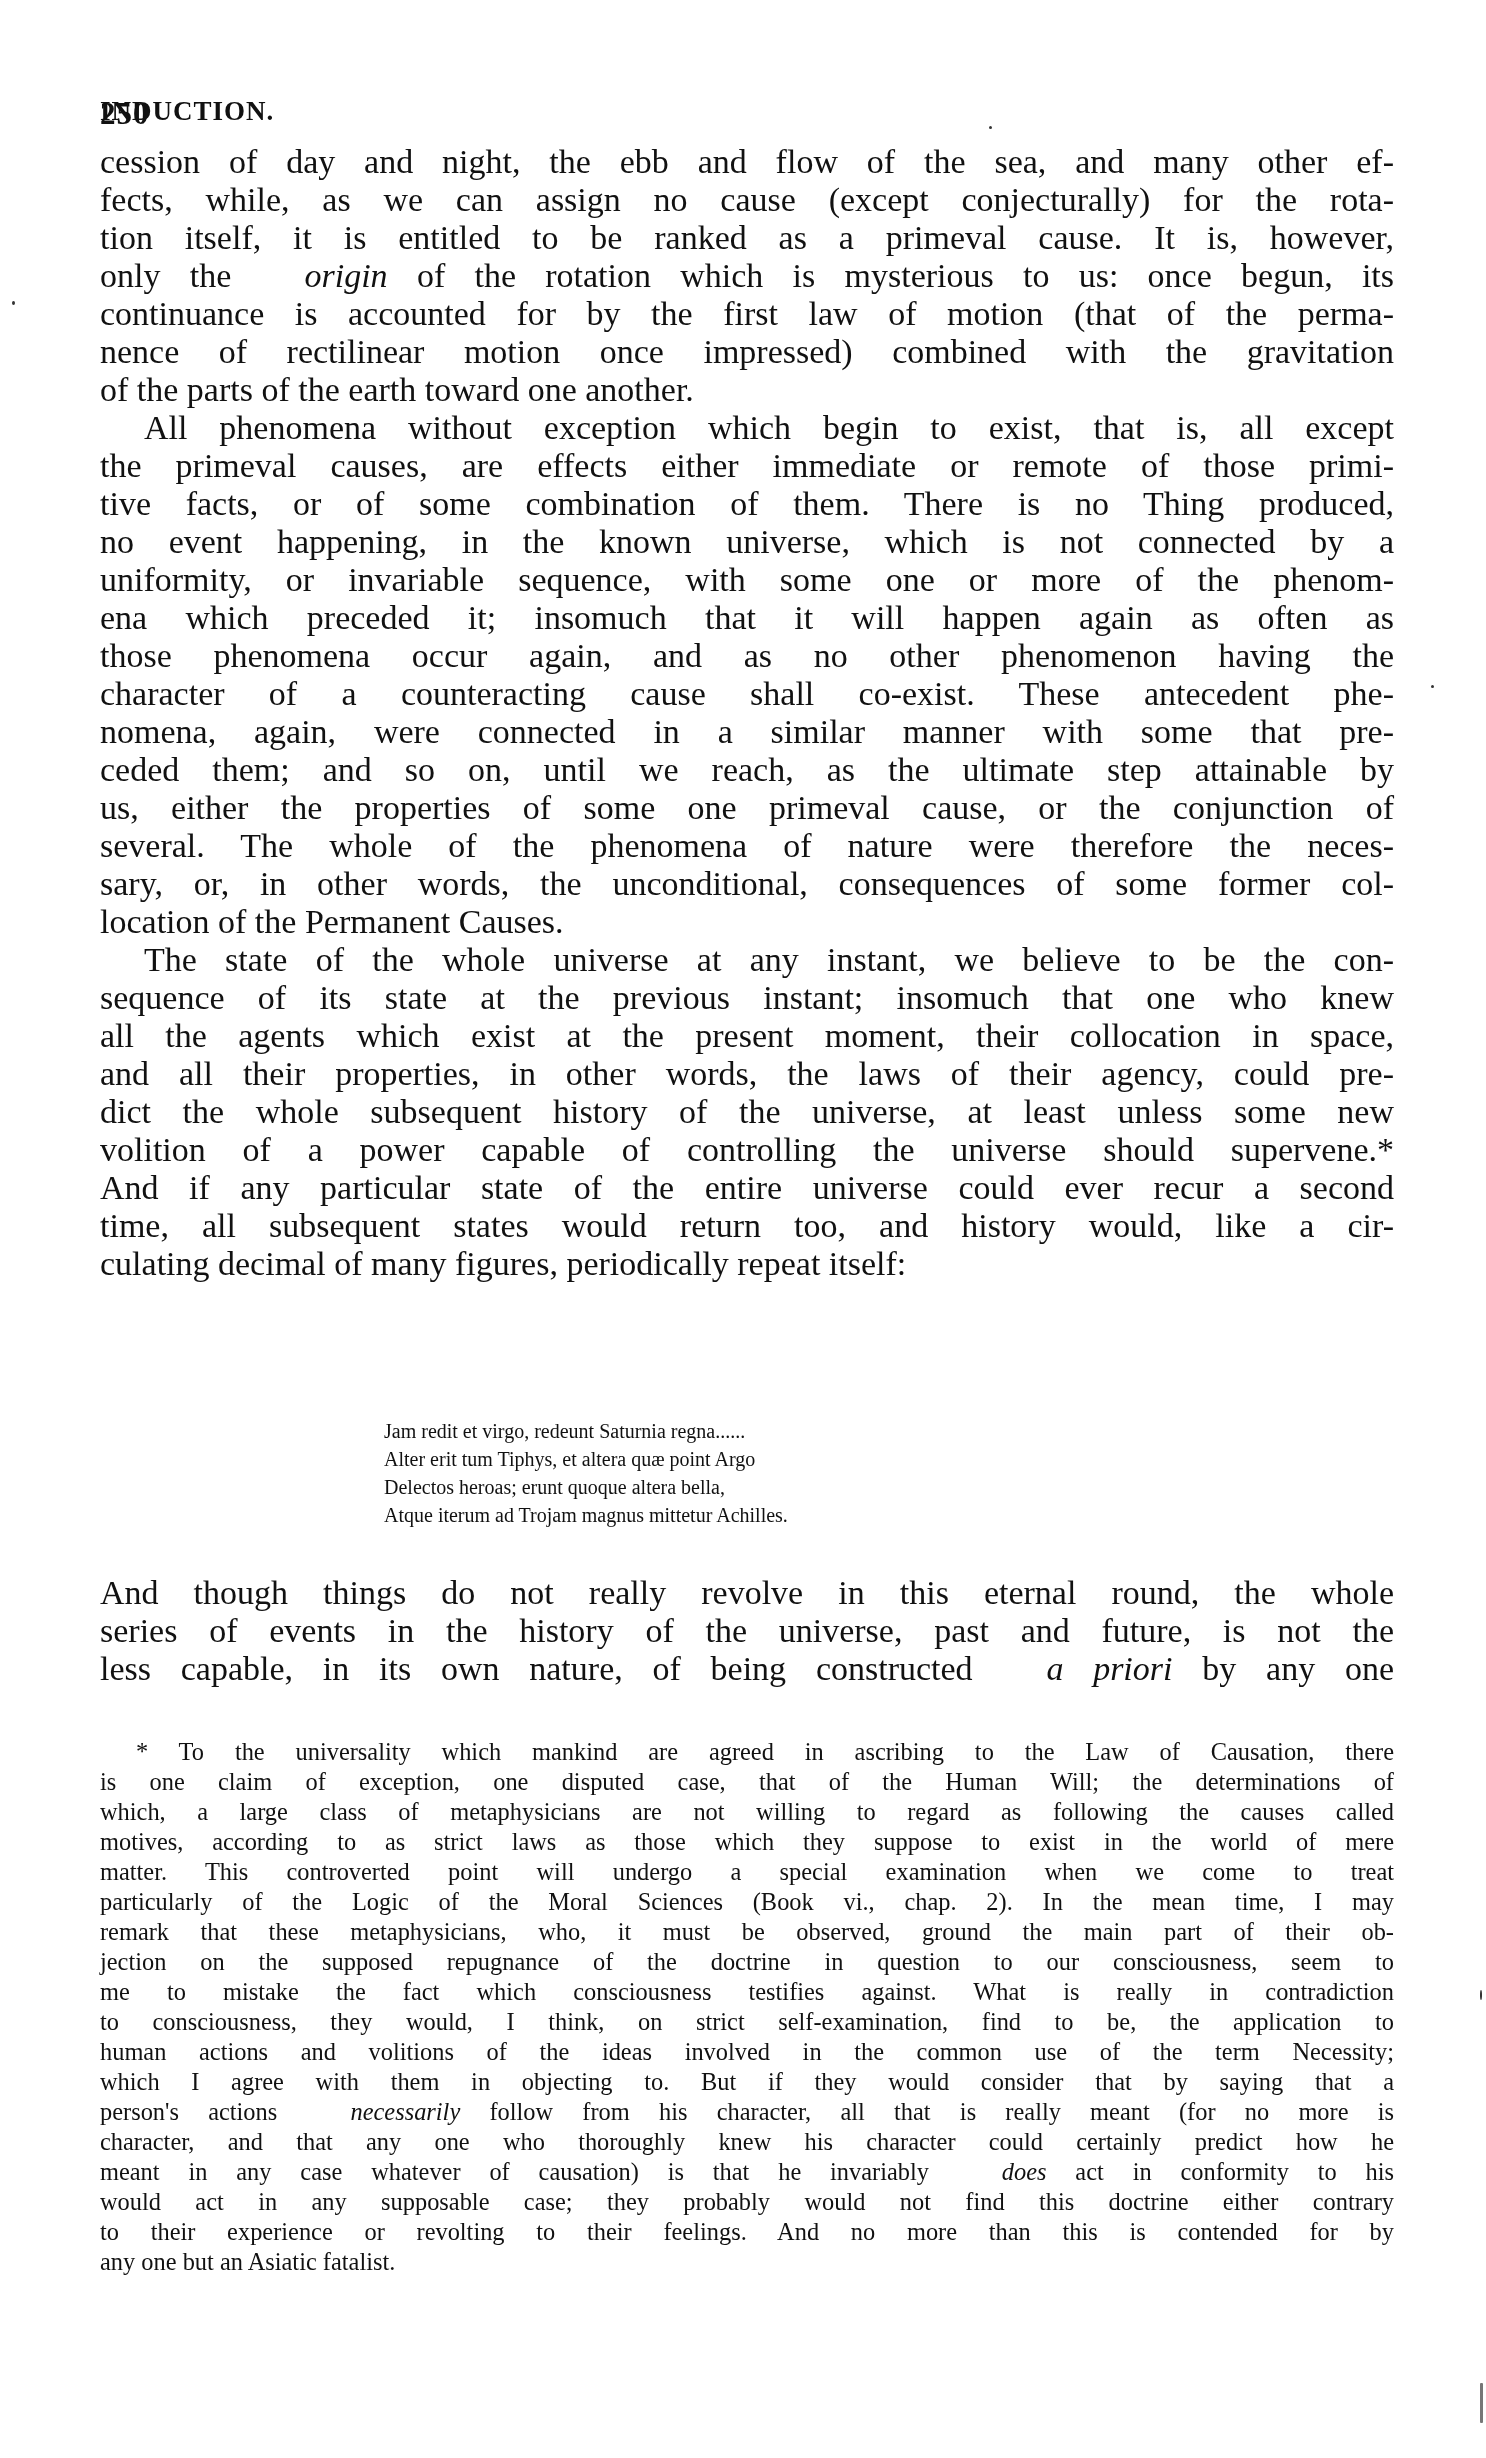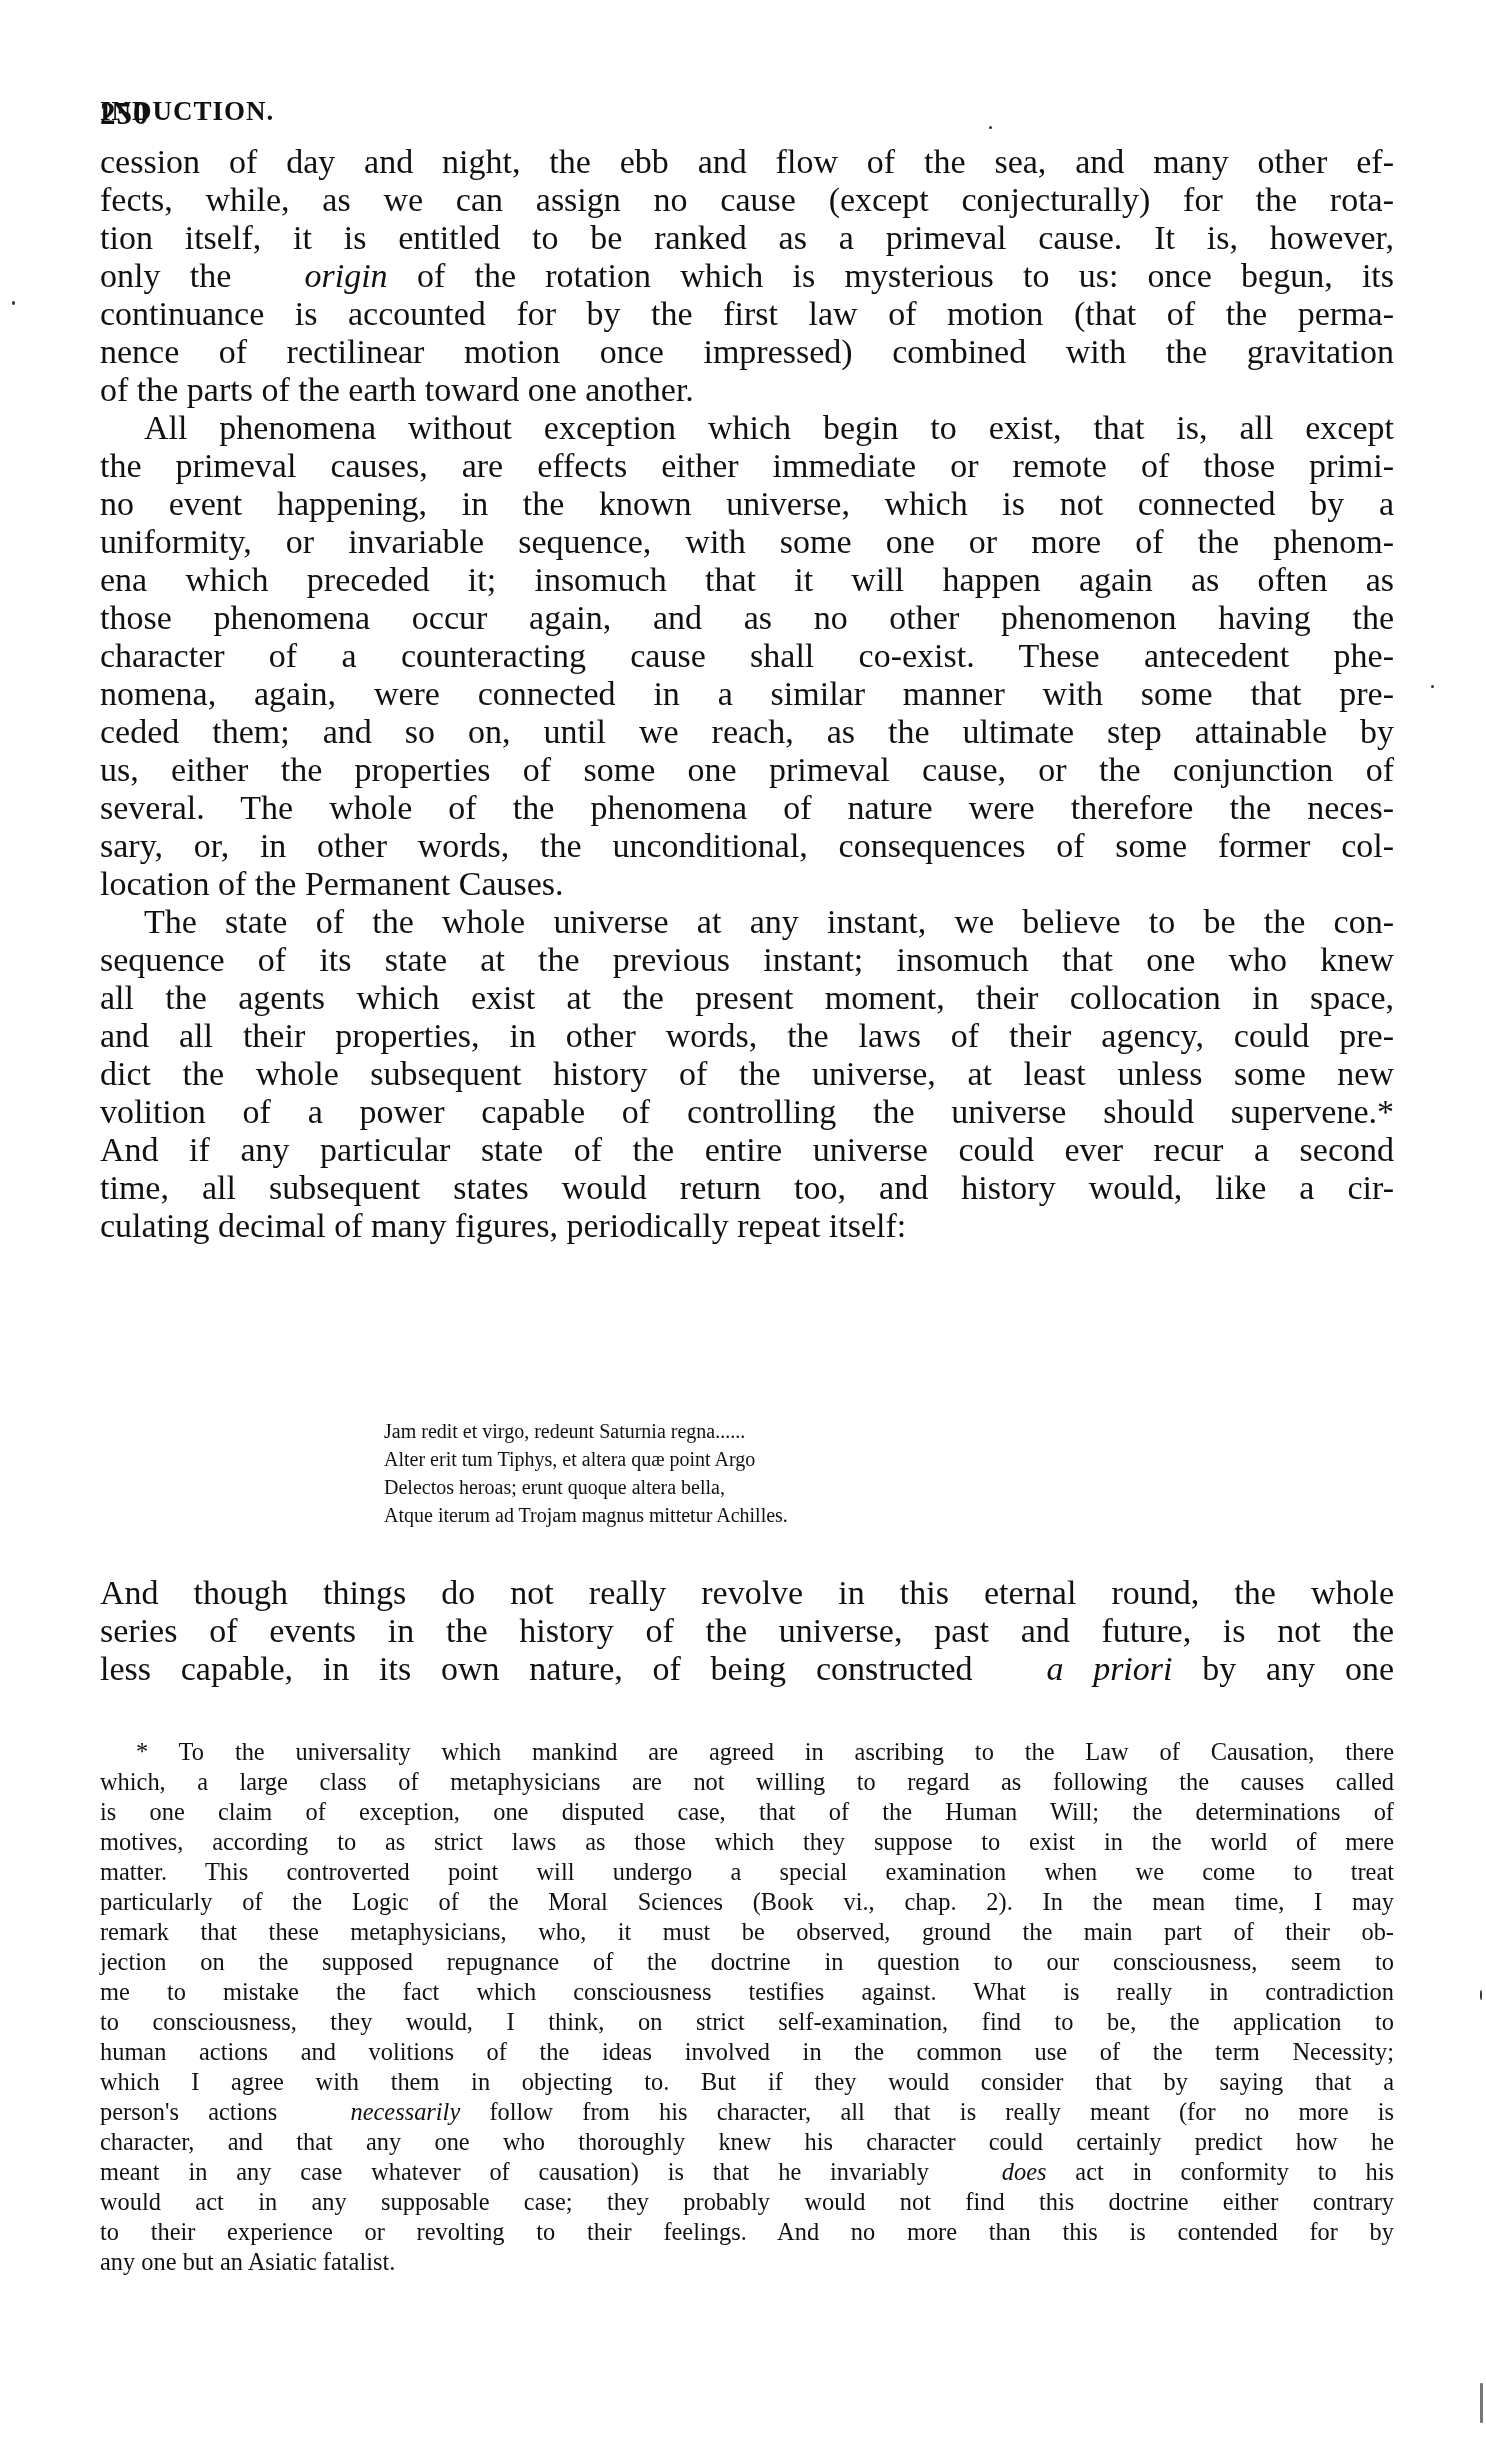--- a/index.html
+++ b/index.html
@@ -37,20 +37,21 @@
       <span class="line">fects, while, as we can assign no cause (except conjecturally) for the rota-</span>
       <span class="line">tion itself, it is entitled to be ranked as a primeval cause.  It is, however,</span>
       <span class="line"><span>only the </span><i>origin</i><span> of the rotation which is mysterious to us: once begun, its</span></span>
       <span class="line">continuance is accounted for by the first law of motion (that of the perma-</span>
       <span class="line">nence of rectilinear motion once impressed) combined with the gravitation</span>
       <span class="line last">of the parts of the earth toward one another.</span>
     </div>
     <div>
       <span class="line indent">All phenomena without exception which begin to exist, that is, all except</span>
       <span class="line">the primeval causes, are effects either immediate or remote of those primi-</span>
+      <span class="line">tive facts, or of some combination of them.  There is no Thing produced,</span>
       <span class="line">no event happening, in the known universe, which is not connected by a</span>
       <span class="line">uniformity, or invariable sequence, with some one or more of the phenom-</span>
       <span class="line">ena which preceded it; insomuch that it will happen again as often as</span>
       <span class="line">those phenomena occur again, and as no other phenomenon having the</span>
       <span class="line">character of a counteracting cause shall co-exist.  These antecedent phe-</span>
       <span class="line">nomena, again, were connected in a similar manner with some that pre-</span>
       <span class="line">ceded them; and so on, until we reach, as the ultimate step attainable by</span>
       <span class="line">us, either the properties of some one primeval cause, or the conjunction of</span>
       <span class="line">several.  The whole of the phenomena of nature were therefore the neces-</span>
       <span class="line">sary, or, in other words, the unconditional, consequences of some former col-</span>
@@ -77,22 +78,22 @@
   </div>
 
   <div class="body-text-2">
     <span class="line">And though things do not really revolve in this eternal round, the whole</span>
     <span class="line">series of events in the history of the universe, past and future, is not the</span>
     <span class="line"><span>less capable, in its own nature, of being constructed </span><i>a priori</i><span> by any one</span></span>
   </div>
 
   <div class="footnote">
     <span class="fn-line indent">* To the universality which mankind are agreed in ascribing to the Law of Causation, there</span>
+    <span class="fn-line">is one claim of exception, one disputed case, that of the Human Will; the determinations of</span>
     <span class="fn-line">which, a large class of metaphysicians are not willing to regard as following the causes called</span>
-    <span class="fn-line">is one claim of exception, one disputed case, that of the Human Will; the determinations of</span>
     <span class="fn-line">motives, according to as strict laws as those which they suppose to exist in the world of mere</span>
     <span class="fn-line">matter.  This controverted point will undergo a special examination when we come to treat</span>
     <span class="fn-line">particularly of the Logic of the Moral Sciences (Book vi., chap. 2).  In the mean time, I may</span>
     <span class="fn-line">remark that these metaphysicians, who, it must be observed, ground the main part of their ob-</span>
     <span class="fn-line">jection on the supposed repugnance of the doctrine in question to our consciousness, seem to</span>
     <span class="fn-line">me to mistake the fact which consciousness testifies against.  What is really in contradiction</span>
     <span class="fn-line">to consciousness, they would, I think, on strict self-examination, find to be, the application to</span>
     <span class="fn-line">human actions and volitions of the ideas involved in the common use of the term Necessity;</span>
     <span class="fn-line">which I agree with them in objecting to.  But if they would consider that by saying that a</span>
     <span class="fn-line"><span>person's actions </span><i>necessarily</i><span> follow from his character, all that is really meant (for no more is</span></span>

